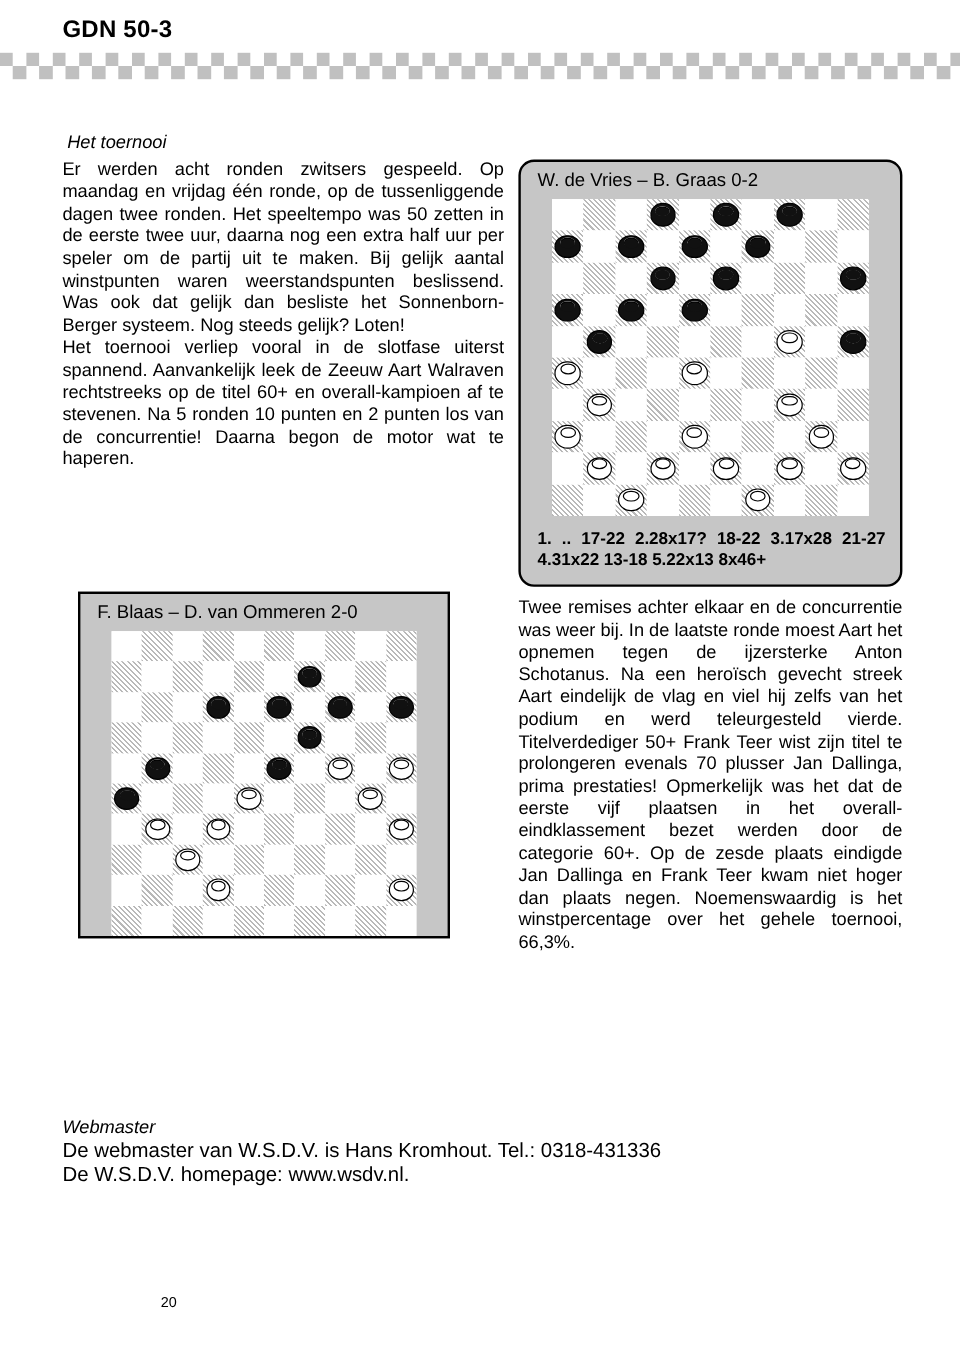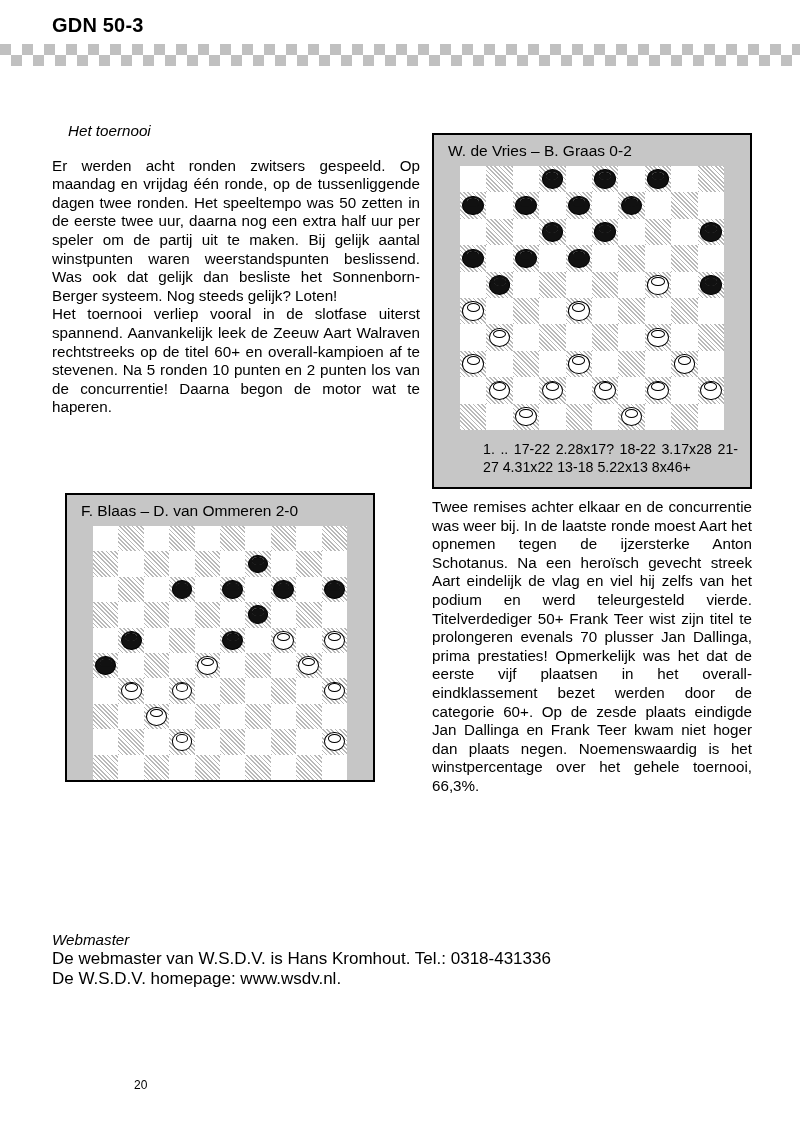--- a/index.html
+++ b/index.html
@@ -44,21 +44,21 @@
   .col-right { position: absolute; left: 432px; width: 320px; }
 
   p.body-text {
     margin: 0;
     font-size: 15.2px;
     line-height: 18.6px;
     text-align: justify;
     text-justify: inter-word;
   }
   .section-head {
-    margin: 16px;
+    margin: 4px;
     font-size: 15.2px;
     line-height: 18.6px;
     font-style: italic;
   }
 
   
   .diagram {
     background: #c6c6c6;
     border: 2px solid #000;
     padding: 0;
@@ -129,25 +129,24 @@
     left: 16%; top: 5%;
     width: 68%; height: 50%;
     border-radius: 50%;
     background: #fff;
     border: 1.2px solid #000;
     box-sizing: border-box;
   }
 
   .moves {
     font-size: 14.2px;
-    font-weight: normal;
+    font-weight: bold;
     line-height: 18.5px;
     padding: 10px 12px 10px 14px;
     text-align: justify;
-    margin-left: 35px;
   }
 
   
   #footer { position: absolute; left: 52px; top: 930px; width: 600px; }
   #footer .ftitle {
     font-size: 15.2px; font-style: italic; line-height: 19px; margin: 0;
   }
   #footer .fline {
     font-size: 17px; line-height: 20px; margin: 0;
   }
@@ -164,21 +163,21 @@
   <div id="header-title">GDN 50-3</div>
   <div id="header-rule"></div>
 </div>
 
 <div class="col-left" style="top:106px;">
   <div class="section-head">Het toernooi</div>
   <p class="body-text">Er werden acht ronden zwitsers gespeeld. Op maandag en vrijdag één ronde, op de tussenliggende dagen twee ronden. Het speeltempo was 50 zetten in de eerste twee uur, daarna nog een extra half uur per speler om de partij uit te maken. Bij gelijk aantal winstpunten waren weerstandspunten beslissend. Was ook dat gelijk dan besliste het Sonnenborn- Berger systeem. Nog steeds gelijk? Loten!</p>
   <p class="body-text">Het toernooi verliep vooral in de slotfase uiterst spannend. Aanvankelijk leek de Zeeuw Aart Walraven rechtstreeks op de titel 60+ en overall-kampioen af te stevenen. Na 5 ronden 10 punten en 2 punten los van de concurrentie! Daarna begon de motor wat te haperen.</p>
 </div>
 
-<div class="diagram" id="diagram-1" style="left:432px; top:133px; width:320px;">
+<div class="diagram" id="diagram-1" style="left:432px; top:133px; width:320px;border-radius:13px;">
   <div class="diagram-title">W. de Vries – B. Graas 0-2</div>
   <div class="board-wrap">
     <div class="board" id="board-1" style="--cell:26.4px;">
         <div class="sq light"></div>
         <div class="sq dark"></div>
         <div class="sq light"></div>
         <div class="sq dark">
           <div class="piece black"></div>
         </div>
         <div class="sq light"></div>

